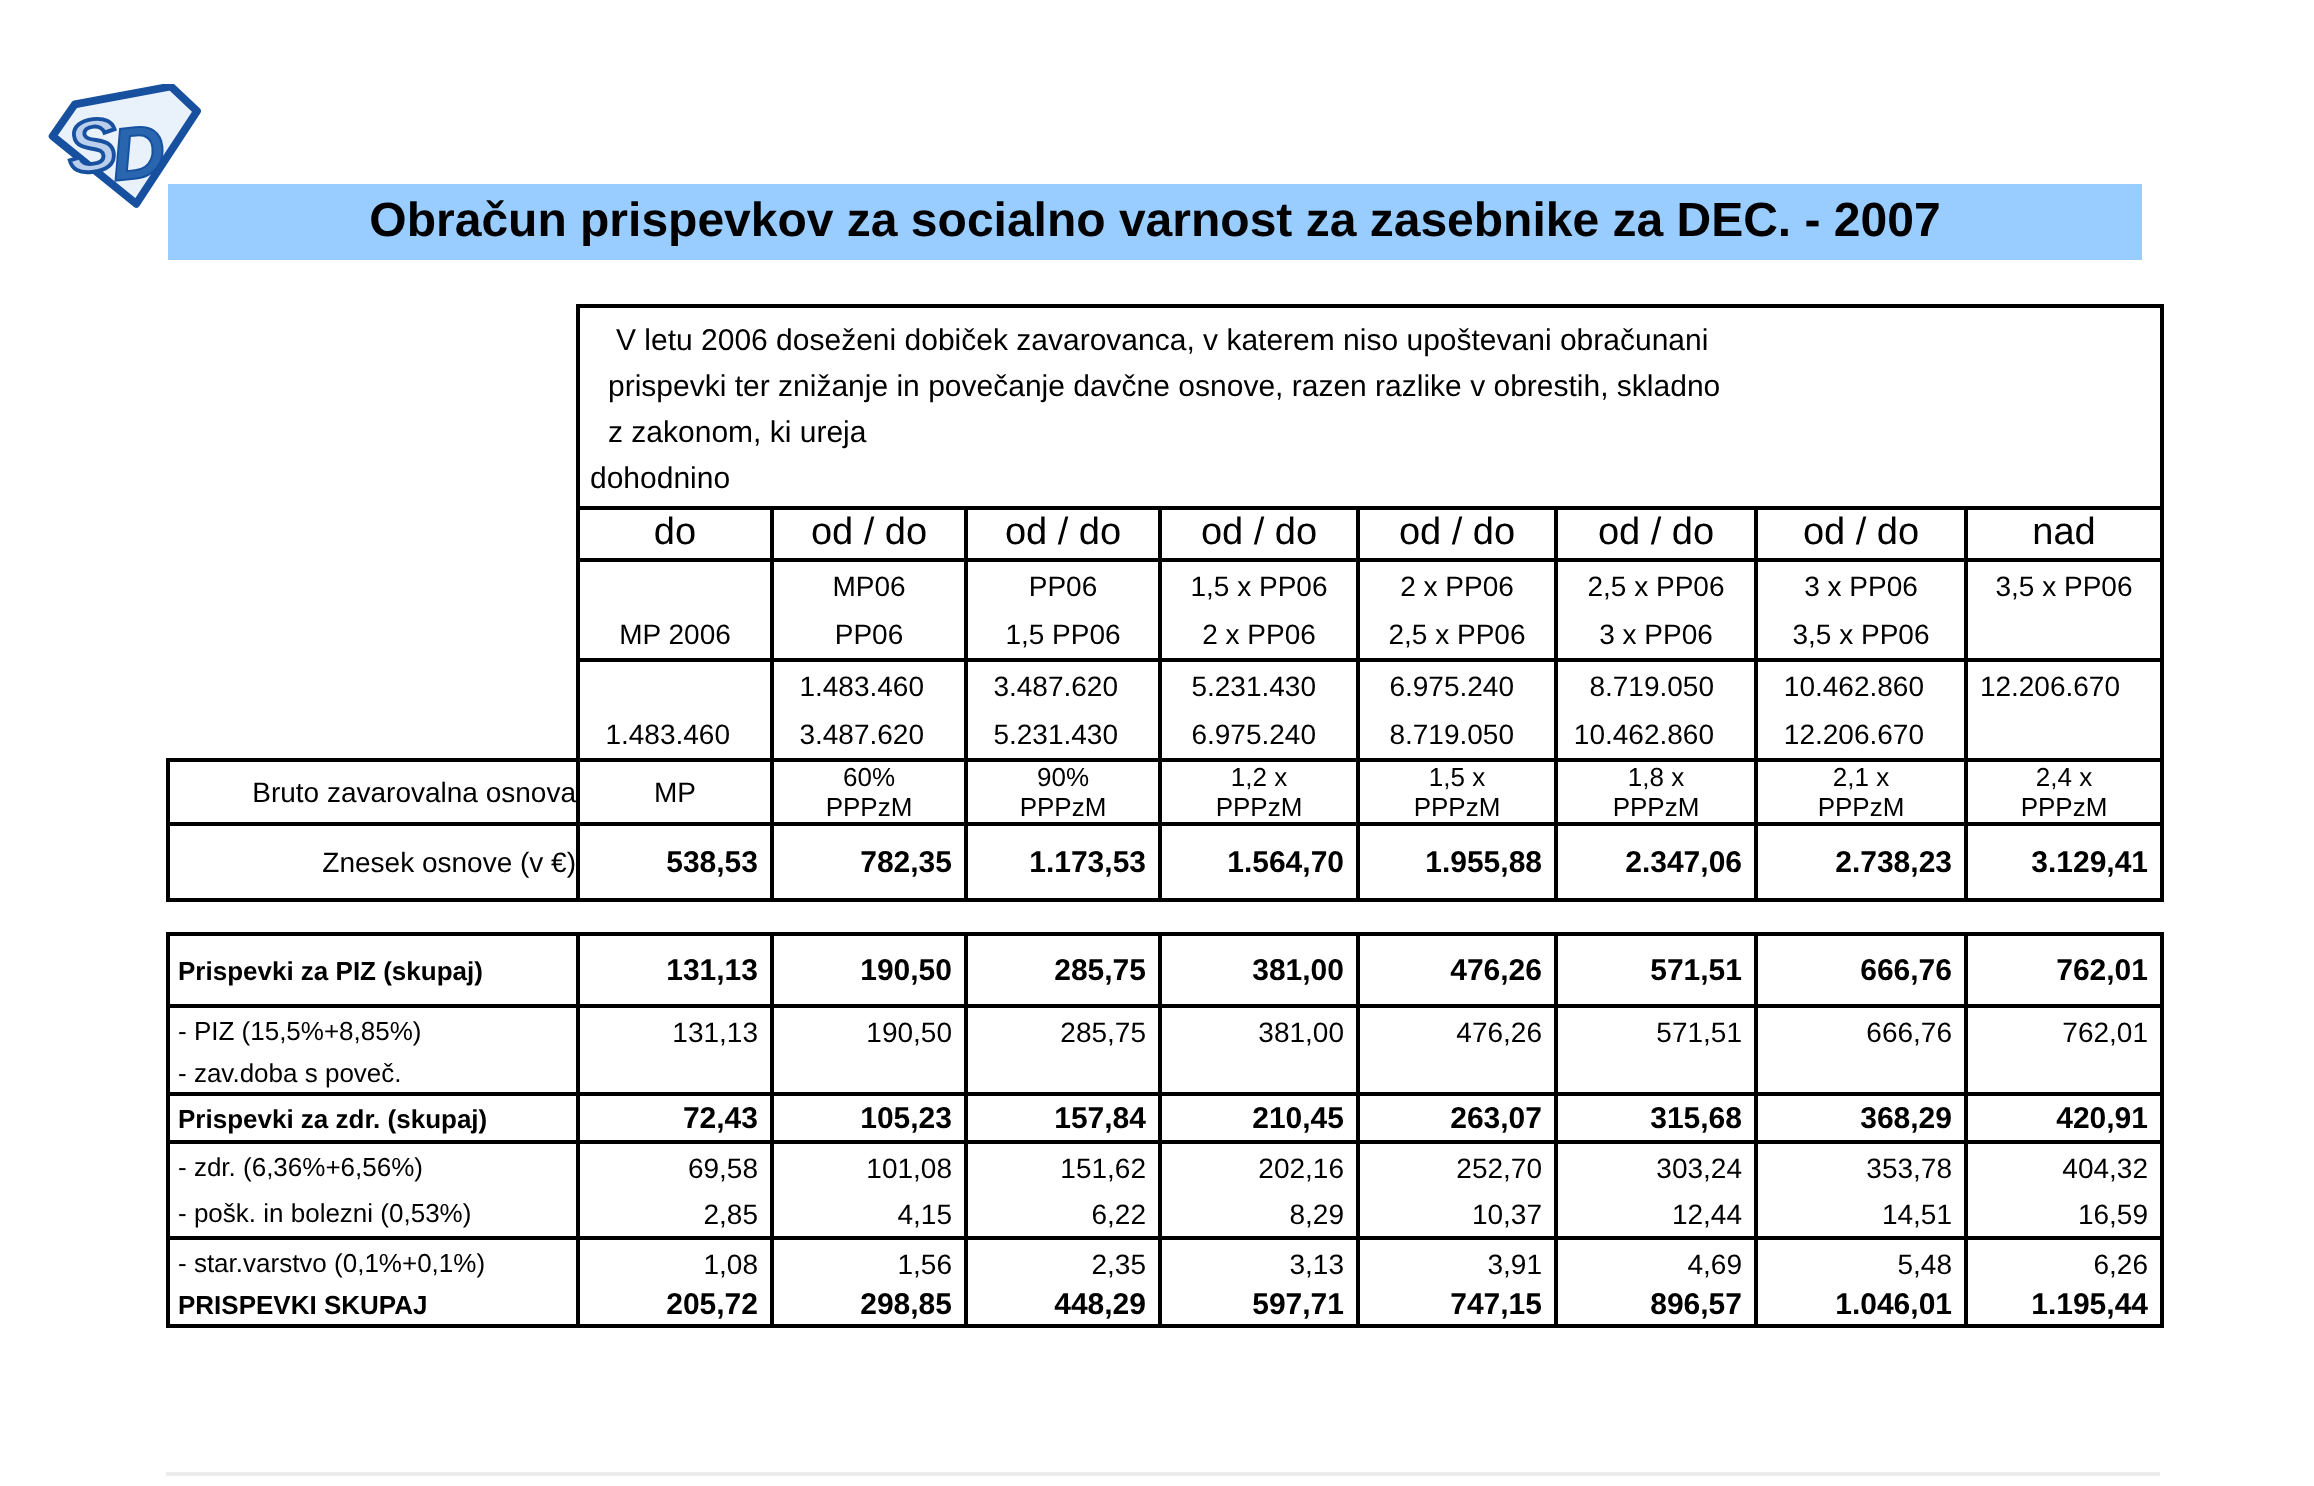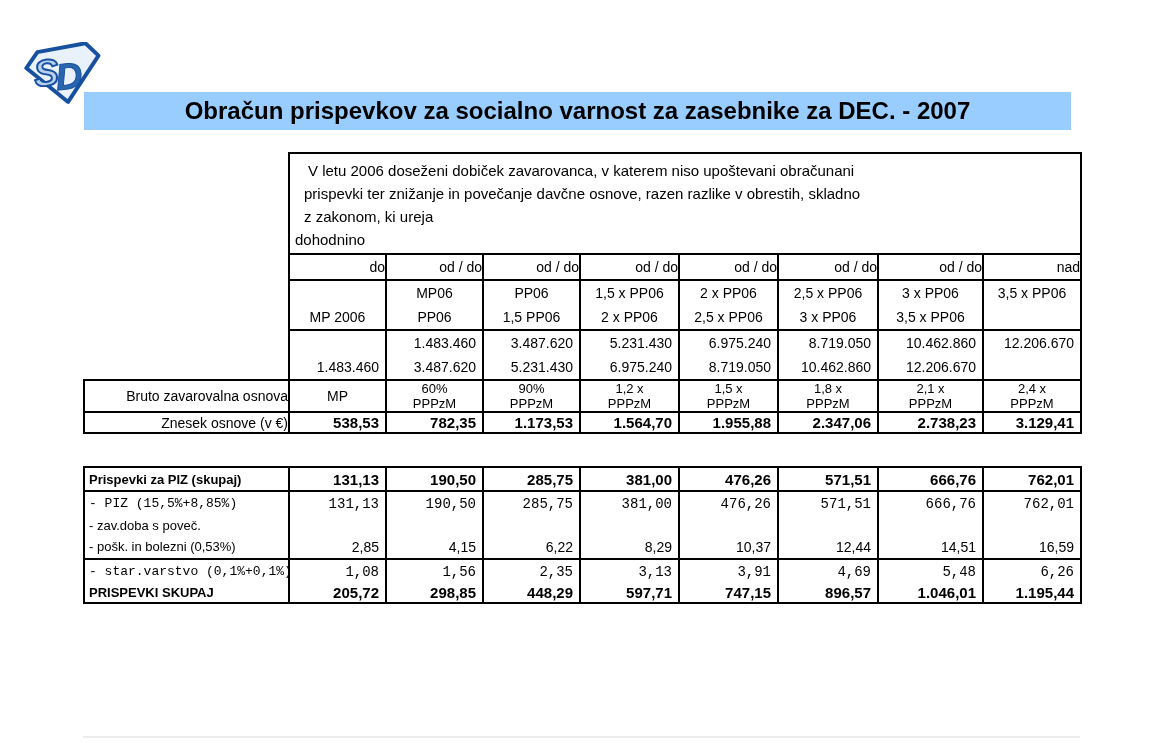--- a/index.html
+++ b/index.html
@@ -27,37 +27,37 @@
   td.ghost { border:none; background:transparent; }
 
   #upper-table { left:83px; top:152px; width:997px; }
   #lower-table { left:83px; top:466px; width:997px; }
 
   .intro-cell { font-size:15px; padding:5px 16px 2px 4px; vertical-align:top; white-space:normal; }
   .intro-cell .ln { line-height:23px; padding-left:10px; }
   .intro-cell .ln.first { padding-left:14px; }
   .intro-cell .ln.last { padding-left:1px; }
 
-  .hc  { text-align:right; font-size:14px; }
+  .hc  { text-align:center; font-size:19px; }
   .two { text-align:center; font-size:14px; }
   .two div { line-height:24px; height:24px; }
-  .two.num { text-align:right; padding-right:6px; }
+  .two.num { text-align:right; padding-right:20px; }
 
   .base-label { text-align:right; font-size:14px; }
   .base-type  { text-align:center; font-size:13px; }
   .base-type div { line-height:15px; height:15px; }
   .base-type.single { font-size:14px; }
   .amount { text-align:right; padding-right:6px; font-weight:bold; font-size:15px; }
 
   .rowlabel { text-align:left; padding-left:4px; font-size:13px; }
   .val { text-align:right; padding-right:6px; font-size:14px; }
   tr.group .rowlabel, tr.total .rowlabel { font-weight:bold; }
   tr.group .val, tr.total .val { font-weight:bold; font-size:15px; }
 
-  tr.joinA td { border-bottom-style:hidden;font-family:Liberation Mono, monospace; }
+  tr.joinA td { border-bottom-style:hidden; }
   tr.joinB td { border-top-style:hidden;margin-top:16px; }
 
   #footline { left:83px; top:736px; width:997px; height:0; border-top:2px solid #ececec; }
 </style>
 </head>
 <body>
 
 <svg id="logo" class="abs" viewBox="0 0 80 64" xmlns="http://www.w3.org/2000/svg">
   <g transform="rotate(-6 40 30)">
     <polygon points="3,22 16,7 66,3 78,17 42,61" fill="#e9f1fb" stroke="#16509f" stroke-width="4" stroke-linejoin="round"></polygon>
@@ -196,21 +196,21 @@
         </td>
     <td class="base-type">
           <div>2,1 x</div>
           <div>PPPzM</div>
         </td>
     <td class="base-type">
           <div>2,4 x</div>
           <div>PPPzM</div>
         </td>
   </tr>
-  <tr style="height:21px">
+  <tr style="height:38px">
     <td class="base-label">Znesek osnove (v €)</td>
     <td class="amount">538,53</td>
     <td class="amount">782,35</td>
     <td class="amount">1.173,53</td>
     <td class="amount">1.564,70</td>
     <td class="amount">1.955,88</td>
     <td class="amount">2.347,06</td>
     <td class="amount">2.738,23</td>
     <td class="amount">3.129,41</td>
   </tr>
@@ -223,21 +223,21 @@
       <col style="width:97px">
       <col style="width:97px">
       <col style="width:97px">
     <col style="width:99px">
       <col style="width:99px">
       <col style="width:100px">
       <col style="width:105px">
       <col style="width:98px">
   </colgroup>
   <tbody>
-      <tr class="group" style="height:24px">
+      <tr class="group" style="height:36px">
     <td class="rowlabel">Prispevki za PIZ (skupaj)</td>
     <td class="val">131,13</td>
     <td class="val">190,50</td>
     <td class="val">285,75</td>
     <td class="val">381,00</td>
     <td class="val">476,26</td>
     <td class="val">571,51</td>
     <td class="val">666,76</td>
     <td class="val">762,01</td>
   </tr>
@@ -256,20 +256,42 @@
     <td class="rowlabel">- zav.doba s poveč.</td>
     <td class="val"></td>
     <td class="val"></td>
     <td class="val"></td>
     <td class="val"></td>
     <td class="val"></td>
     <td class="val"></td>
     <td class="val"></td>
     <td class="val"></td>
   </tr>
+  <tr class="group" style="height:24px">
+    <td class="rowlabel">Prispevki za zdr. (skupaj)</td>
+    <td class="val">72,43</td>
+    <td class="val">105,23</td>
+    <td class="val">157,84</td>
+    <td class="val">210,45</td>
+    <td class="val">263,07</td>
+    <td class="val">315,68</td>
+    <td class="val">368,29</td>
+    <td class="val">420,91</td>
+  </tr>
+  <tr class="sub joinA" style="height:24px">
+    <td class="rowlabel">- zdr. (6,36%+6,56%)</td>
+    <td class="val">69,58</td>
+    <td class="val">101,08</td>
+    <td class="val">151,62</td>
+    <td class="val">202,16</td>
+    <td class="val">252,70</td>
+    <td class="val">303,24</td>
+    <td class="val">353,78</td>
+    <td class="val">404,32</td>
+  </tr>
   <tr class="sub joinB" style="height:24px">
     <td class="rowlabel">- pošk. in bolezni (0,53%)</td>
     <td class="val">2,85</td>
     <td class="val">4,15</td>
     <td class="val">6,22</td>
     <td class="val">8,29</td>
     <td class="val">10,37</td>
     <td class="val">12,44</td>
     <td class="val">14,51</td>
     <td class="val">16,59</td>

